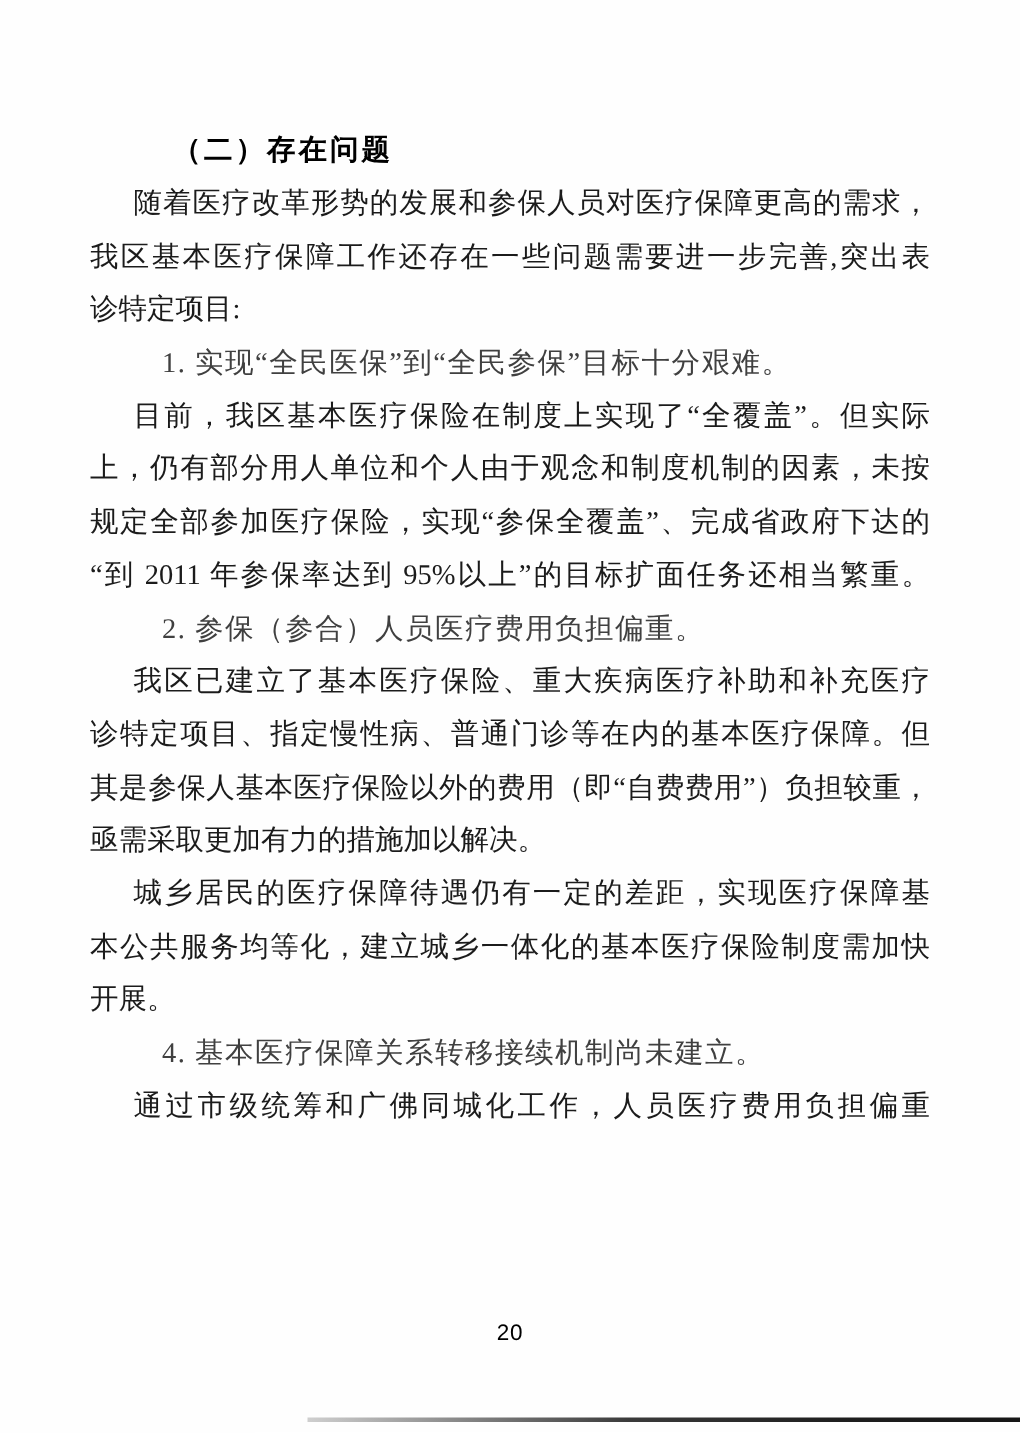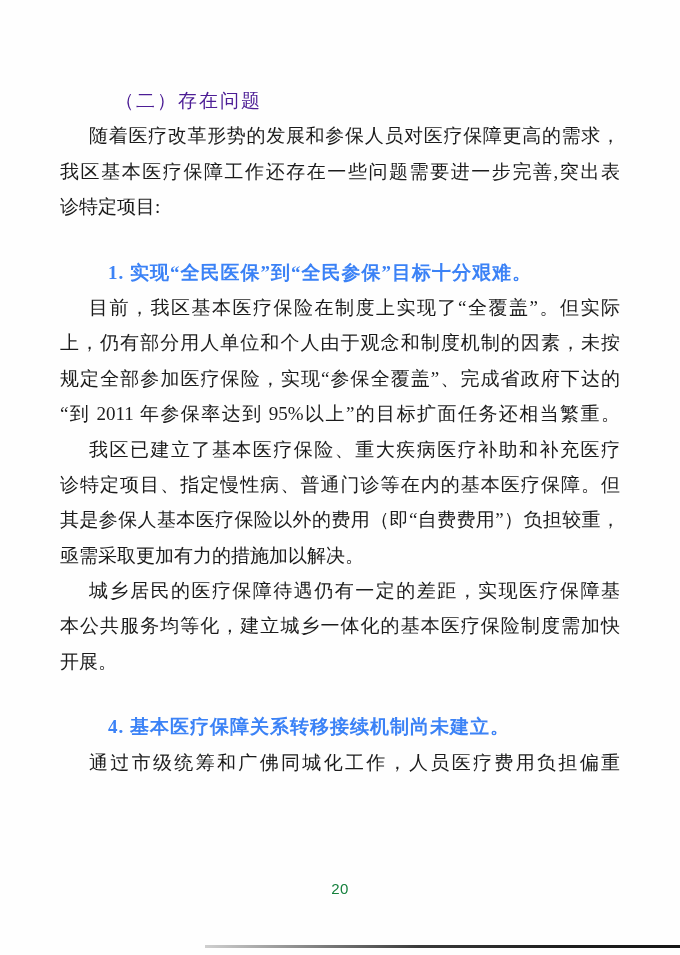--- a/index.html
+++ b/index.html
@@ -30,41 +30,40 @@
   }
   .line.full {
     text-align: justify;
     text-align-last: justify;
     text-justify: inter-character;
   }
   .line.indent {
     text-indent: 29px;
   }
   .line.section-heading {
-    font-weight: normal;
-    color: #4c1d95;
+    font-weight: bold;
+    color: #000000;
     padding-left: 55px;
     letter-spacing: 2px;
   }
   .line.subsection-heading {
-    font-weight: bold;
-    color: #3b82f6;
+    font-weight: normal;
+    color: #404040;
     padding-left: 48px;
     letter-spacing: 1px;
-    margin-top: 30px;
   }
   .page-number {
     position: absolute;
     left: 0;
     right: 0;
     top: 880px;
     text-align: center;
     font-family: "Liberation Sans", "DejaVu Sans", sans-serif;
     font-size: 15px;
-    color: #15803d;
+    color: #000000;
     letter-spacing: 0.5px;
   }
   .scan-line {
     position: absolute;
     top: 945px;
     left: 205px;
     width: 475px;
     height: 3px;
     background: linear-gradient(to right,
       rgba(120,120,120,0.35) 0%,
@@ -81,20 +80,21 @@
   <main class="text-area" id="doc-body">
       <div class="line section-heading">（二）存在问题</div>
       <div class="line paragraph indent full">随着医疗改革形势的发展和参保人员对医疗保障更高的需求，</div>
       <div class="line paragraph full">我区基本医疗保障工作还存在一些问题需要进一步完善,突出表</div>
       <div class="line paragraph">诊特定项目:</div>
       <div class="line subsection-heading">1. 实现“全民医保”到“全民参保”目标十分艰难。</div>
       <div class="line paragraph indent full">目前，我区基本医疗保险在制度上实现了“全覆盖”。但实际</div>
       <div class="line paragraph full">上，仍有部分用人单位和个人由于观念和制度机制的因素，未按</div>
       <div class="line paragraph full">规定全部参加医疗保险，实现“参保全覆盖”、完成省政府下达的</div>
       <div class="line paragraph full">“到 2011 年参保率达到 95%以上”的目标扩面任务还相当繁重。</div>
+      <div class="line subsection-heading">2. 参保（参合）人员医疗费用负担偏重。</div>
       <div class="line paragraph indent full">我区已建立了基本医疗保险、重大疾病医疗补助和补充医疗</div>
       <div class="line paragraph full">诊特定项目、指定慢性病、普通门诊等在内的基本医疗保障。但</div>
       <div class="line paragraph full">其是参保人基本医疗保险以外的费用（即“自费费用”）负担较重，</div>
       <div class="line paragraph">亟需采取更加有力的措施加以解决。</div>
       <div class="line paragraph indent full">城乡居民的医疗保障待遇仍有一定的差距，实现医疗保障基</div>
       <div class="line paragraph full">本公共服务均等化，建立城乡一体化的基本医疗保险制度需加快</div>
       <div class="line paragraph">开展。</div>
       <div class="line subsection-heading">4. 基本医疗保障关系转移接续机制尚未建立。</div>
       <div class="line paragraph indent full">通过市级统筹和广佛同城化工作，人员医疗费用负担偏重</div>
     </main>

